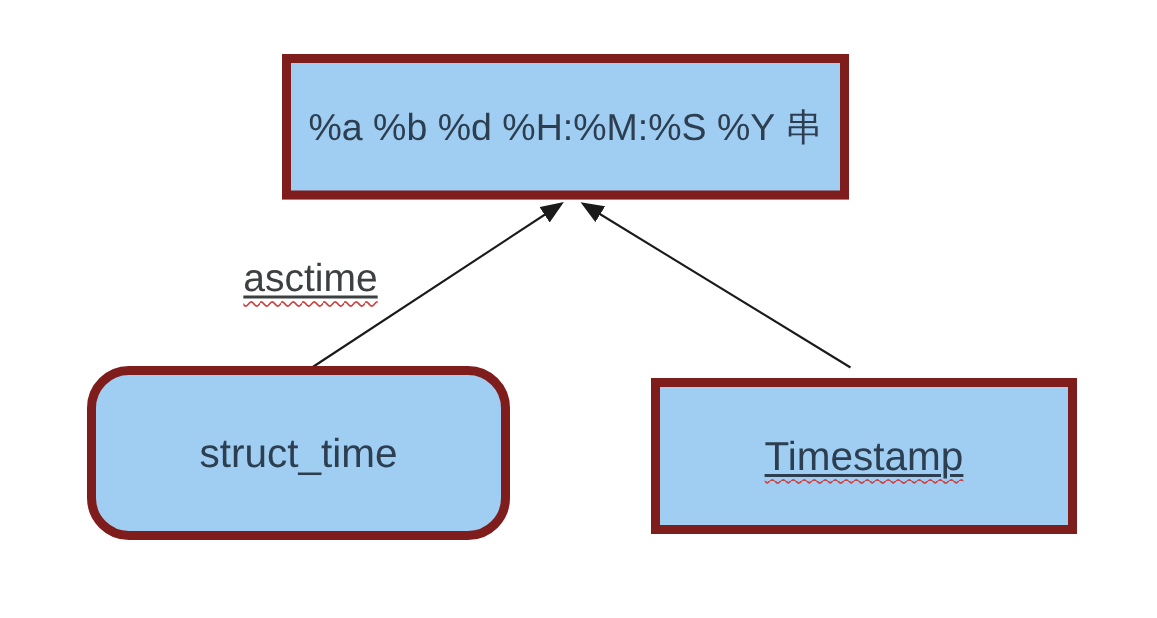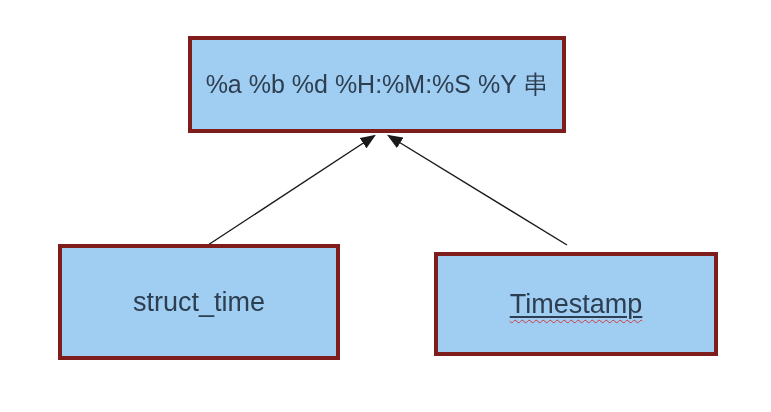--- a/index.html
+++ b/index.html
@@ -19,37 +19,38 @@
     position: absolute;
     left: 0; top: 0;
     width: 771px;
     height: 412px;
     pointer-events: none;
   }
   .node {
     position: absolute;
     box-sizing: border-box;
     background: #a0cdf2;
-    border: 4px solid #7f1d1d;
+    border: 6px solid #7f1d1d;
     color: #2c3e50;
     display: flex;
     align-items: center;
     justify-content: center;
     text-align: center;
     white-space: nowrap;
   }
   .node-format {
     left: 188px; top: 36px;
     width: 378px; height: 97px;
     font-size: 25px;
   }
   .node-struct {
     left: 58px; top: 244px;
     width: 282px; height: 116px;
     font-size: 27px;
+    border-radius: 28px;
   }
   .node-timestamp {
     left: 434px; top: 252px;
     width: 284px; height: 104px;
     font-size: 27px;
   }
   .edge-label {
     position: absolute;
     font-size: 26px;
     color: #3c4043;
@@ -89,15 +90,18 @@
   </div>
 
   <div class="node node-struct">
     <span>struct_time</span>
   </div>
 
   <div class="node node-timestamp">
     <span class="solid-u"><span class="wavy-u">Timestamp</span></span>
   </div>
 
+  <div class="edge-label edge-label-asctime">
+    <span class="solid-u"><span class="wavy-u">asctime</span></span>
+  </div>
 
 
 </div>
 
 </body></html>

